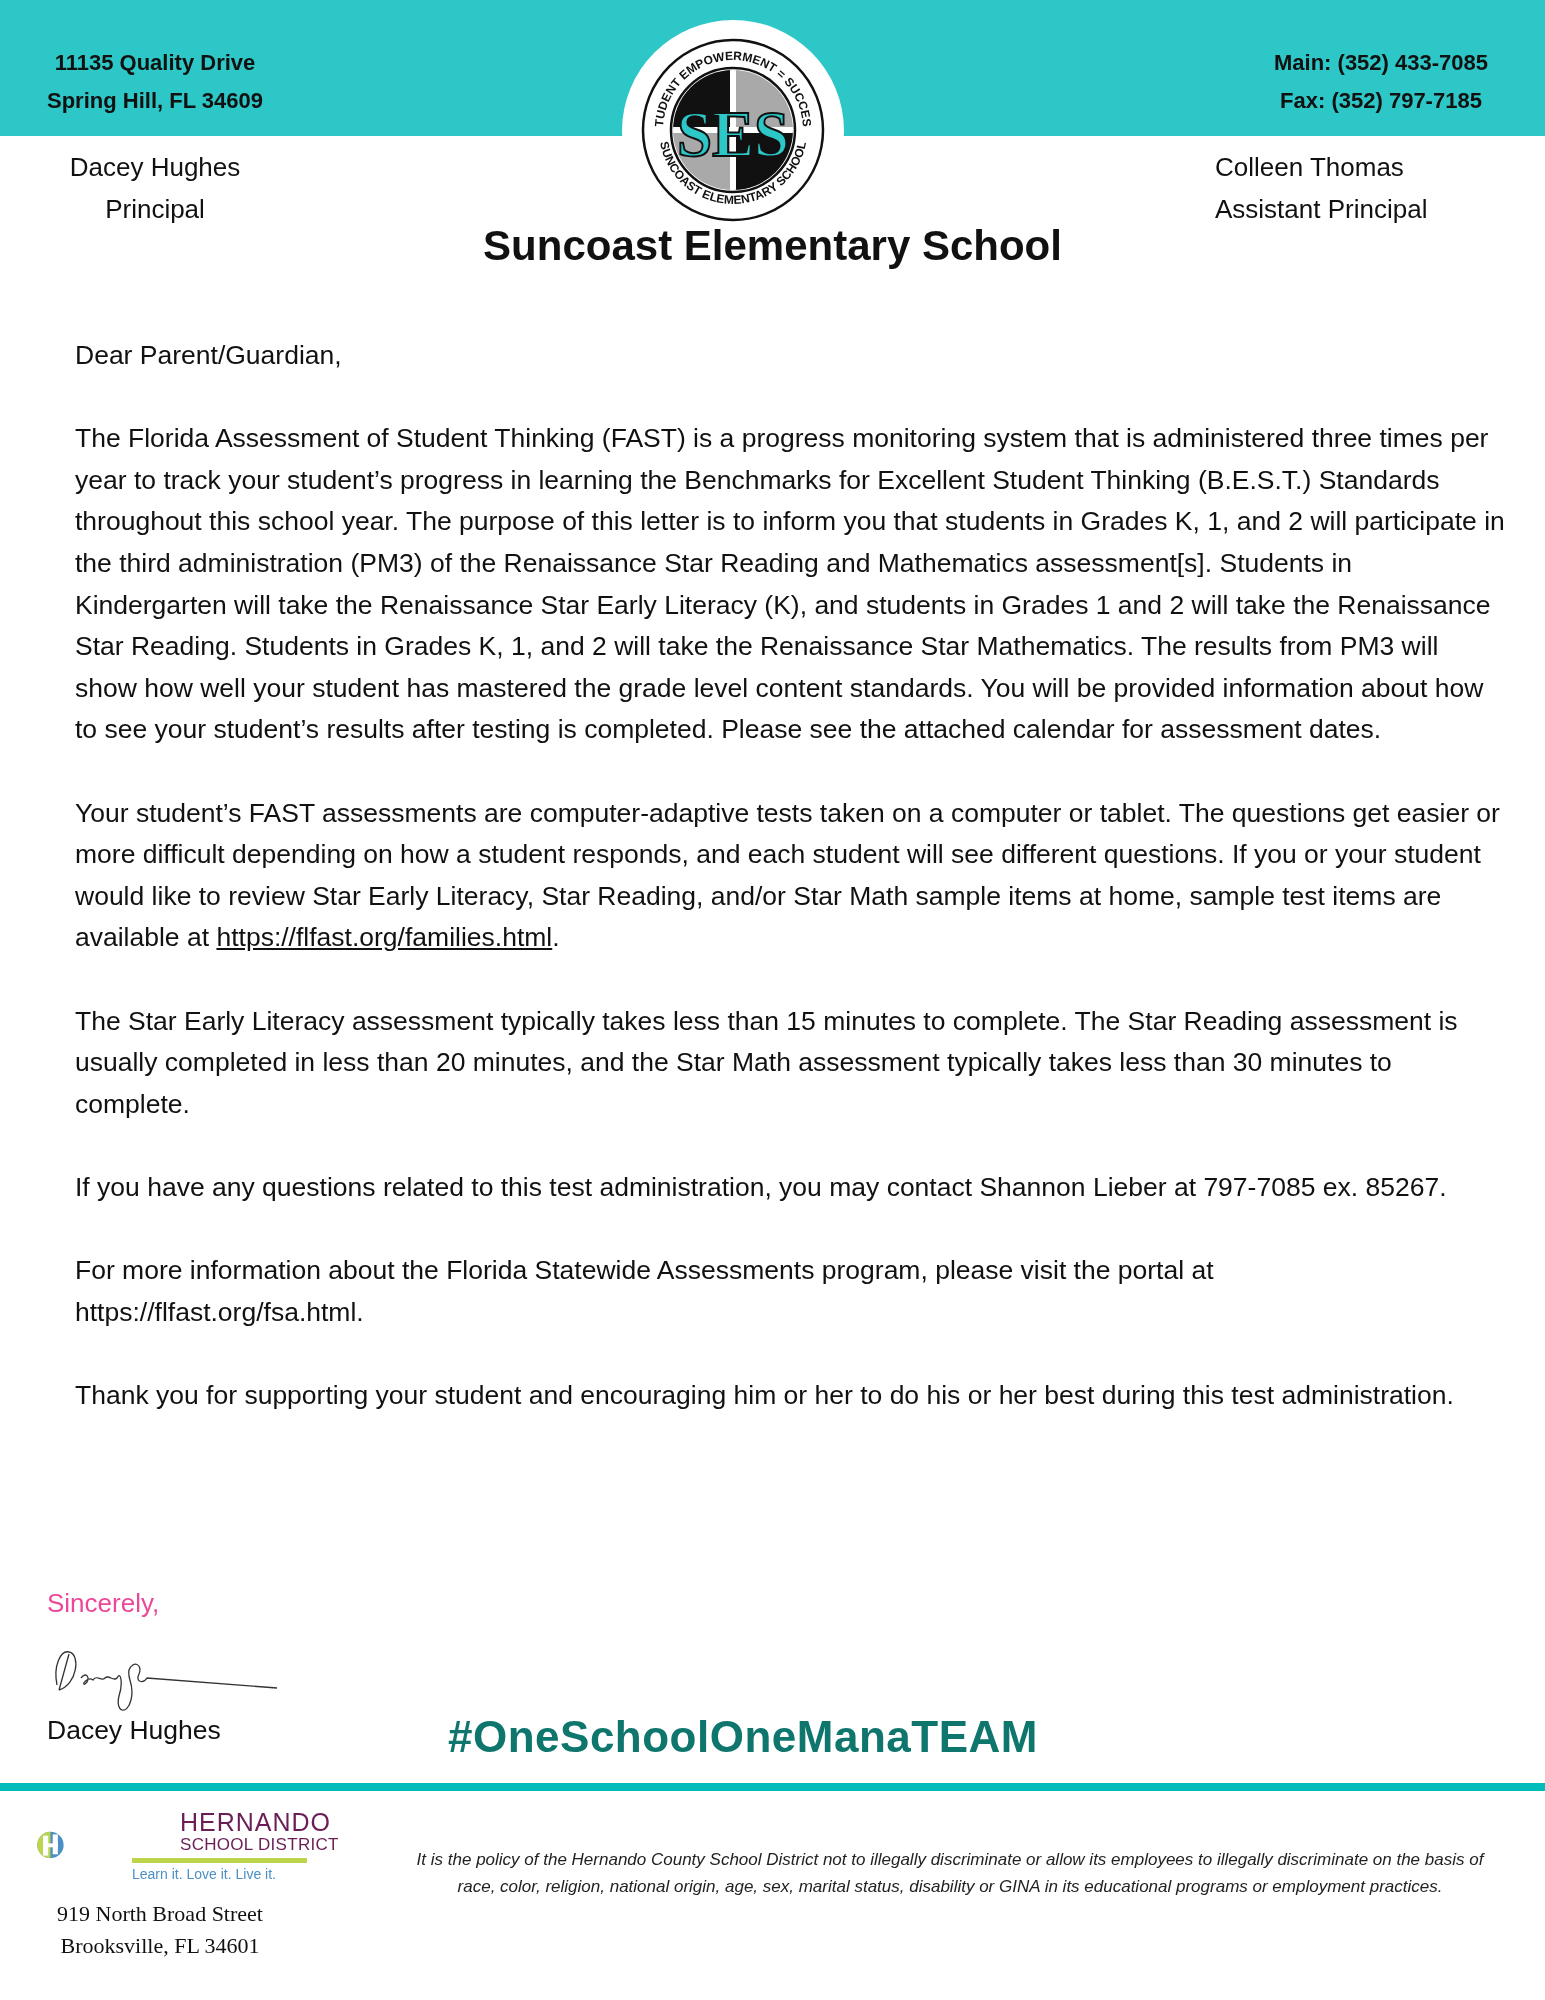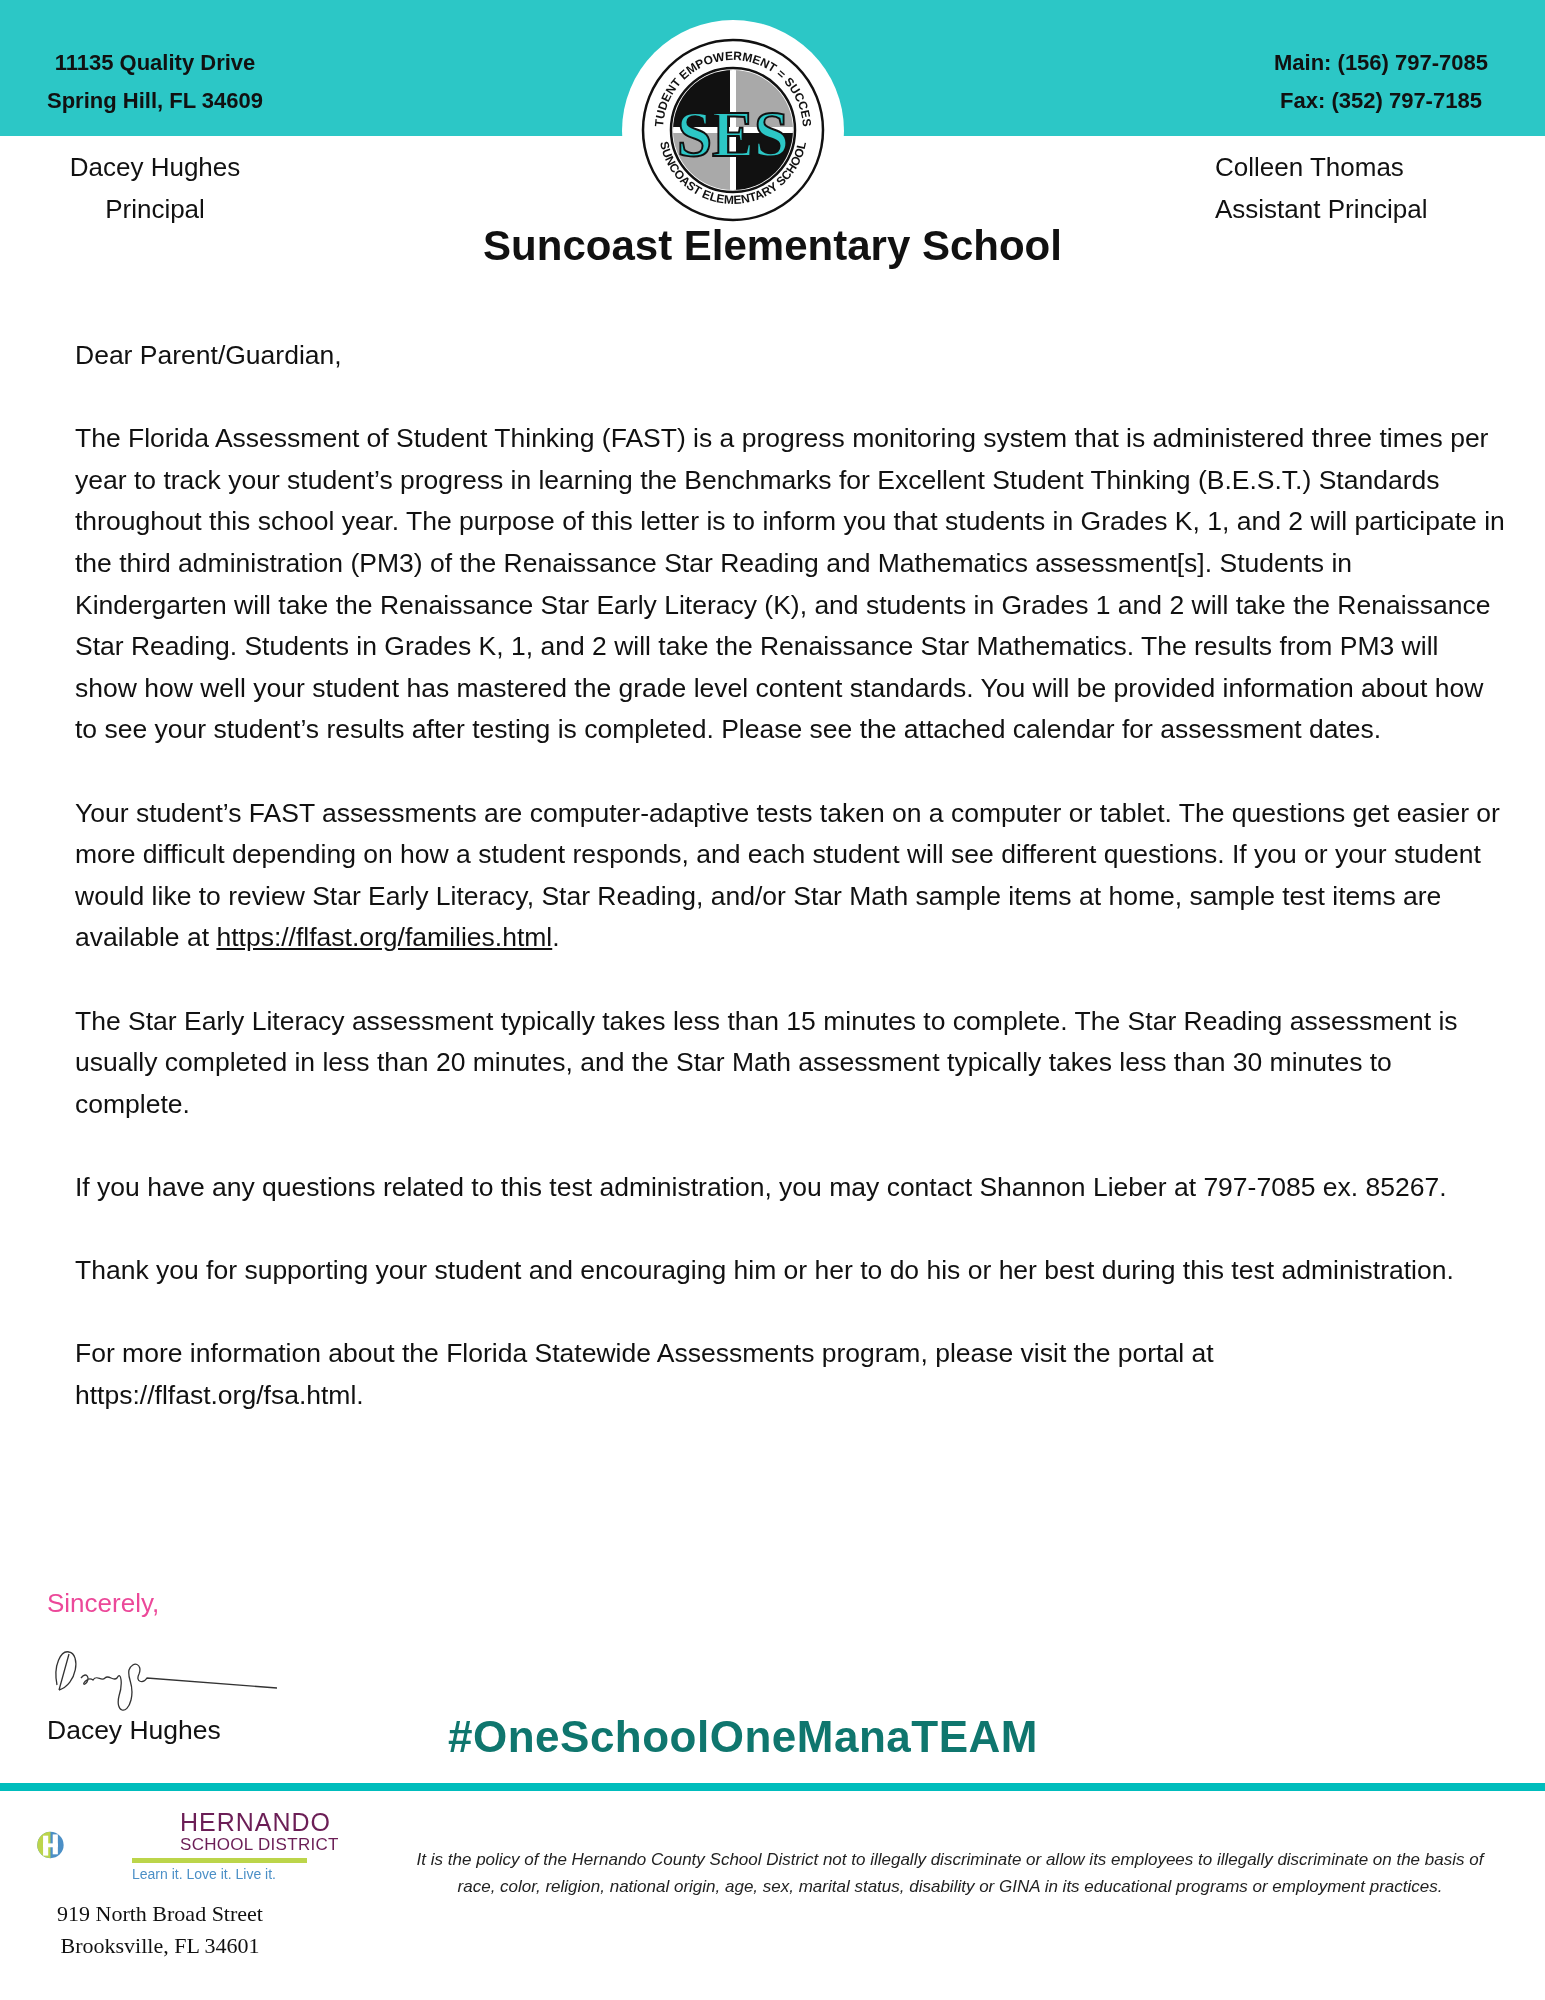--- a/index.html
+++ b/index.html
@@ -48,21 +48,21 @@
 
 <div class="top-band"></div>
 <div class="logo-bump"></div>
 
 <div class="addr">
   <div>11135 Quality Drive</div>
   <div>Spring Hill, FL 34609</div>
 </div>
 
 <div class="contact">
-  <div>Main: (156) 797-7085</div>
+  <div>Main: (352) 433-7085</div>
   <div>Fax: (352) 797-7185</div>
 </div>
 
 <div class="staff-left">
   <div>Dacey Hughes</div>
   <div>Principal</div>
 </div>
 
 <div class="staff-right">
   <div>Colleen Thomas</div>
@@ -97,22 +97,22 @@
 </svg>
 
 <div class="school-name">Suncoast Elementary School</div>
 
 <div class="letter">
   <p>Dear Parent/Guardian,</p>
   <p><span>The Florida Assessment of Student Thinking (FAST) is a progress monitoring system that is administered three times per year to track your student’s progress in learning the Benchmarks for Excellent Student Thinking (B.E.S.T.) Standards throughout this school year. The purpose of this letter is to inform you that students in Grades K, 1, and 2 will participate in the third administration (PM3) of the Renaissance Star Reading and Mathematics assessment[s]. Students in Kindergarten will take the Renaissance Star Early Literacy (K), and students in Grades 1 and 2 will take the Renaissance Star Reading. Students in Grades K, 1, and 2 will take the Renaissance Star Mathematics. The results from PM3 will show how well your student has mastered the grade level content standards. You will be provided information about how to see your student’s results after testing is completed. </span><span class="bold">Please see the attached calendar for assessment dates.</span></p>
   <p><span>Your student’s FAST assessments are computer-adaptive tests taken on a computer or tablet. The questions get easier or more difficult depending on how a student responds, and each student will see different questions. If you or your student would like to review Star Early Literacy, Star Reading, and/or Star Math sample items at home, sample test items are available at </span><span class="link">https://flfast.org/families.html</span><span>.</span></p>
   <p>The Star Early Literacy assessment typically takes less than 15 minutes to complete. The Star Reading assessment is usually completed in less than 20 minutes, and the Star Math assessment typically takes less than 30 minutes to complete.</p>
   <p>If you have any questions related to this test administration, you may contact Shannon Lieber at 797-7085 ex. 85267.</p>
+  <p>For more information about the Florida Statewide Assessments program, please visit the portal at https://flfast.org/fsa.html.</p>
   <p>Thank you for supporting your student and encouraging him or her to do his or her best during this test administration.</p>
-  <p>For more information about the Florida Statewide Assessments program, please visit the portal at https://flfast.org/fsa.html.</p>
 </div>
 
 <div class="closing">Sincerely,</div>
 
 <svg class="signature" viewBox="0 0 230 80">
   <path d="M10 45 C 6 25, 14 10, 22 12 C 34 14, 30 45, 12 50 M 22 14 L 12 50" fill="none" stroke="#333" stroke-width="1.3"></path>
   <path d="M 34 38 C 40 30, 44 40, 38 44 C 34 46, 40 36, 46 40 C 50 34, 54 42, 58 38 C 62 34, 66 42, 70 38 C 74 30, 76 44, 72 56 C 68 72, 80 76, 84 60 C 88 44, 80 40, 82 30 C 86 20, 96 24, 92 34 C 88 42, 96 44, 100 38 L 230 48" fill="none" stroke="#333" stroke-width="1.3"></path>
 </svg>
 
 <div class="signer">Dacey Hughes</div>

